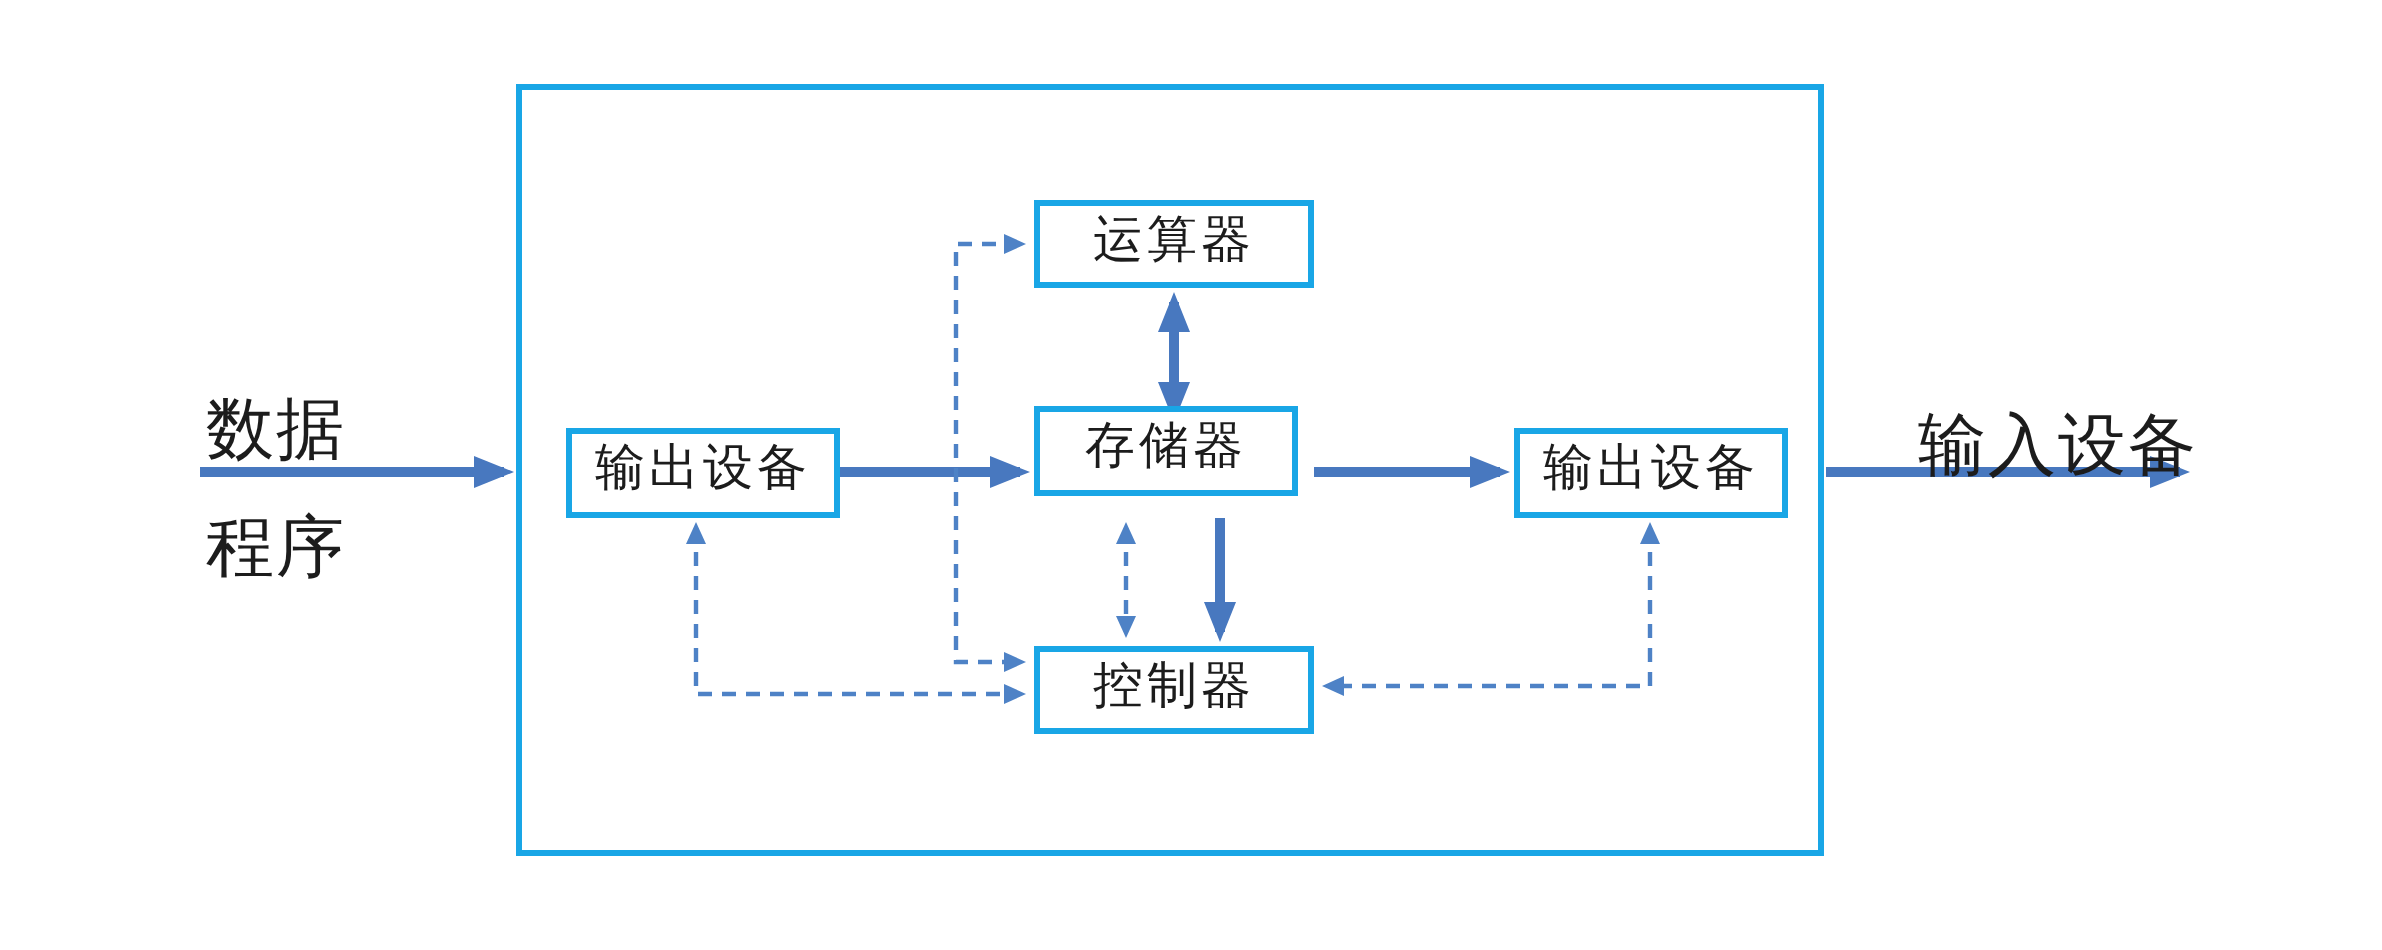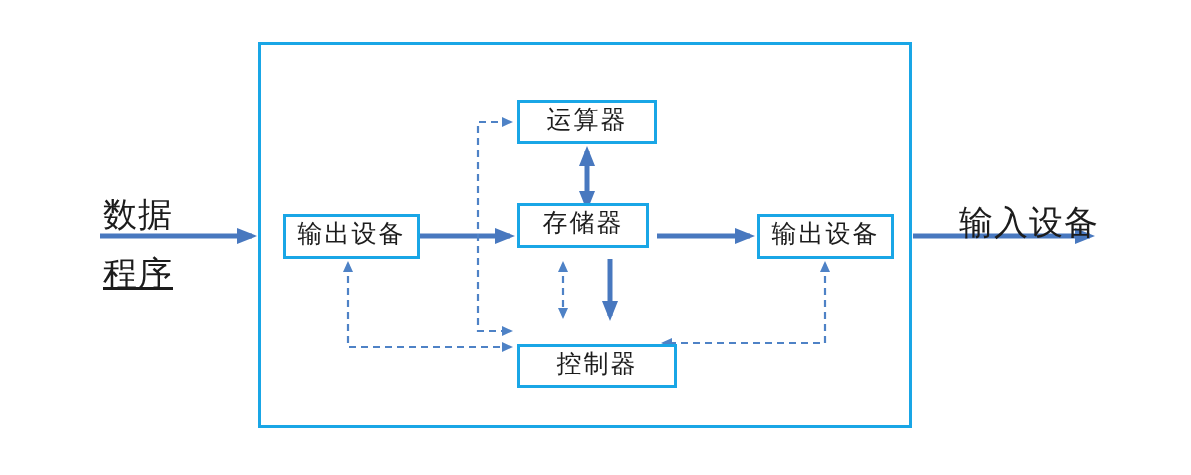--- a/index.html
+++ b/index.html
@@ -34,30 +34,30 @@
     position:absolute;
     border:3px solid var(--box_border);
     background:#ffffff;
     display:flex;align-items:flex-start;justify-content:center;
     font-size:25px;letter-spacing:2px;
     color:var(--text_color);
   }
   .node.input-device{left:283px;top:214px;width:137px;height:45px;}
   .node.alu{left:517px;top:100px;width:140px;height:44px;}
   .node.memory{left:517px;top:203px;width:132px;height:45px;}
-  .node.controller{left:517px;top:323px;width:160px;height:44px;margin-top:21px;}
+  .node.controller{left:517px;top:323px;width:140px;height:44px;}
   .node.output-device{left:757px;top:214px;width:137px;height:45px;font-family:Liberation Mono, monospace;}
   .ext-label{
     position:absolute;
     font-size:34px;letter-spacing:1px;
     color:var(--text_color);
     white-space:nowrap;
   }
   .ext-label.data{left:103px;top:192px;}
-  .ext-label.program{left:103px;top:251px;text-decoration:underline;}
+  .ext-label.program{left:103px;top:251px;}
   .ext-label.result{left:959px;top:200px;}
 </style>
 </head>
 <body>
 
 <div class="canvas">
 
   <svg class="wires" viewBox="0 0 1191 475" xmlns="http://www.w3.org/2000/svg">
     <defs>
       <marker id="ah-big-solid" viewBox="0 0 20 16" markerWidth="20" markerHeight="16" refX="15" refY="8" orient="auto-start-reverse" markerUnits="userSpaceOnUse">

